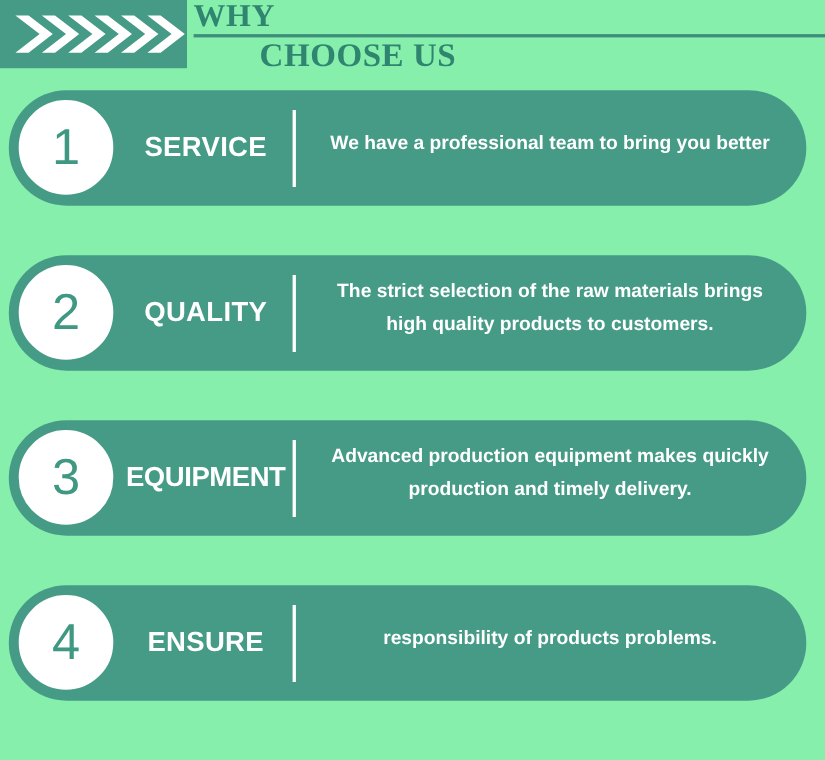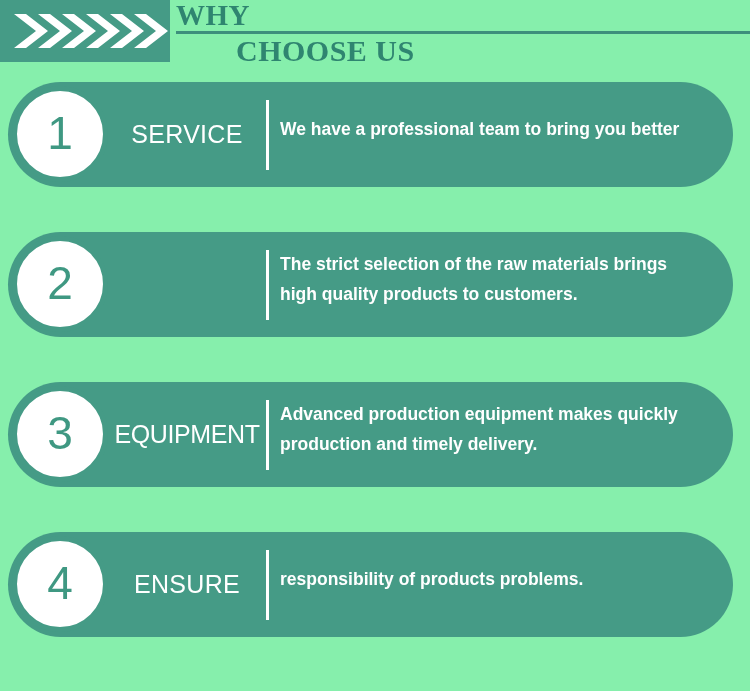--- a/index.html
+++ b/index.html
@@ -128,21 +128,21 @@
     position: absolute;
     left: 100px;
     top: 0;
     width: 158px;
     height: 105px;
     display: flex;
     align-items: center;
     justify-content: center;
     color: #ffffff;
     font-size: 25px;
-    font-weight: 400;
+    font-weight: 700;
     letter-spacing: 0.3px;
     white-space: nowrap;
   }
   .label.wide {
     font-size: 25px;
     letter-spacing: -0.4px;
   }
   .divider {
     position: absolute;
     left: 258px;
@@ -152,21 +152,21 @@
     background: #ffffff;
   }
   .desc {
     position: absolute;
     left: 272px;
     top: 0;
     width: 440px;
     height: 94px;
     display: flex;
     flex-direction: column;
-    align-items: flex-start;
+    align-items: center;
     justify-content: center;
     color: #ffffff;
     font-size: 17.5px;
     font-weight: bold;
     line-height: 30px;
     text-align: center;
   }
   .desc .line {
     display: block;
     white-space: nowrap;
@@ -213,20 +213,21 @@
           <span class="line">We have a professional team to bring you better</span>
         </div>
       </div>
     </div>
 
     <div class="row">
       <div class="pill">
         <div class="num-circle">
           <span>2</span>
         </div>
+        <div class="label">QUALITY</div>
         <div class="divider"></div>
         <div class="desc">
           <span class="line">The strict selection of the raw materials brings</span>
           <span class="line">high quality products to customers.</span>
         </div>
       </div>
     </div>
 
     <div class="row">
       <div class="pill">

